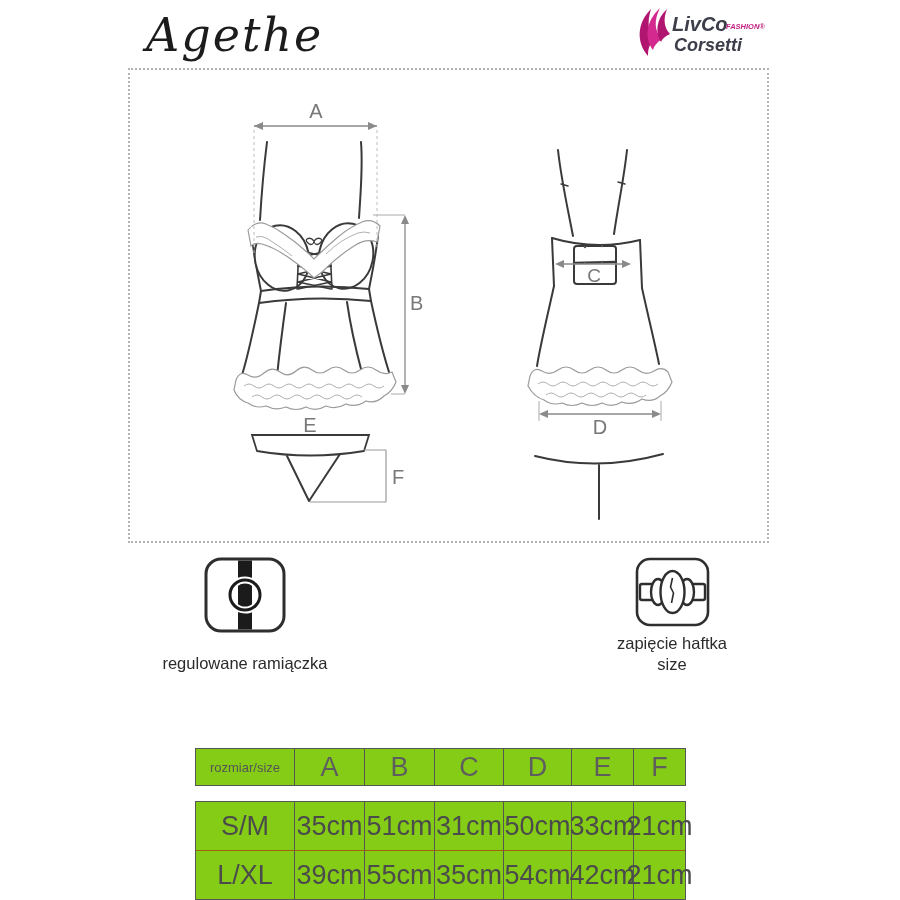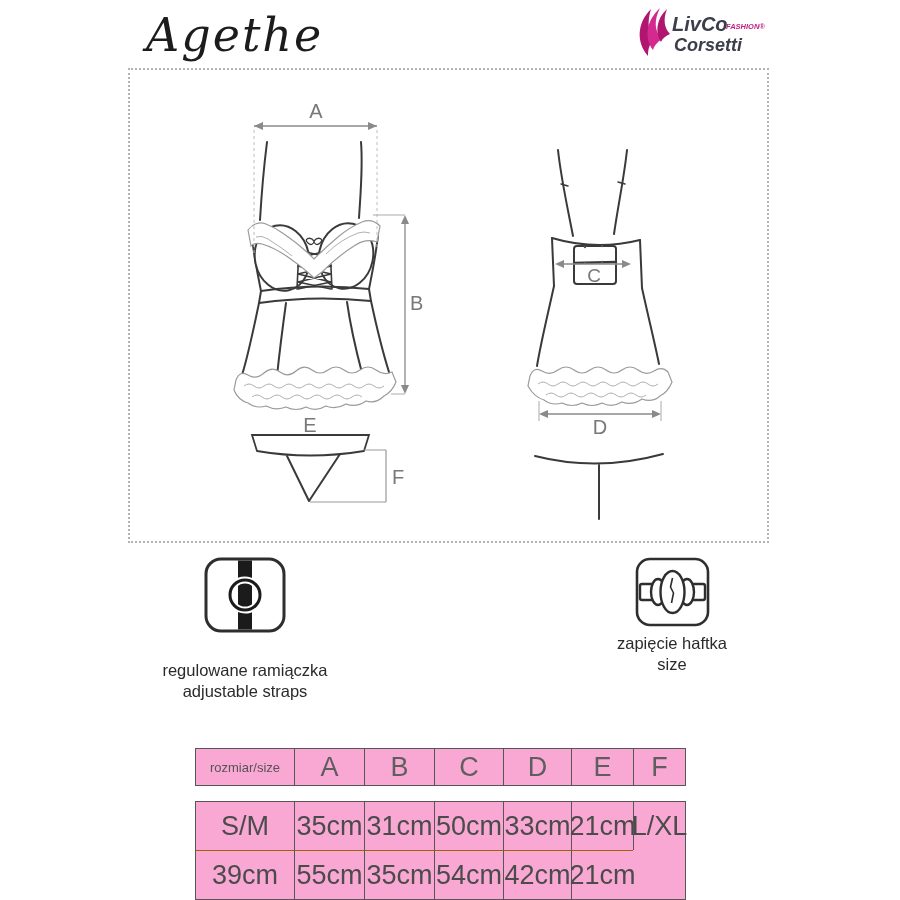--- a/index.html
+++ b/index.html
@@ -9,25 +9,25 @@
          font-style:italic;font-size:46px;color:#1c1c1c;letter-spacing:2px;}
   .logo-svg{position:absolute;left:636px;top:6px;}
   .diagram-box{position:absolute;left:128px;top:68px;width:641px;height:475px;
                border:2px dotted #b3b3b3;box-sizing:border-box;}
   .diagram-svg{position:absolute;left:0;top:0;}
   .feature{position:absolute;text-align:center;}
   .f1{left:130px;top:556px;width:230px;}
   .f2{left:358px;top:556px;width:210px;}
   .f3{left:577px;top:556px;width:190px;}
   .feature-icon{display:inline-block;}
-  .feature-caption{margin-top:22px;font-size:16.5px;line-height:1.28;color:#2b2b2b;}
+  .feature-caption{margin-top:15px;font-size:16.5px;line-height:1.28;color:#2b2b2b;}
   .f3 .feature-caption{margin-top:1px;}
   .tblh,.tblb{position:absolute;left:195px;display:grid;
               grid-template-columns:98px 70px 70px 69px 68px 62px 52px;
-              border:1px solid #565656;background:#f9a8d4;}
+              border:1px solid #565656;background:#84cc16;}
   .tblh{top:748px;}
   .tblb{top:801px;border-bottom-width:2px;}
   .tblh > div, .tblb > div{display:flex;align-items:center;justify-content:center;
               border-left:1px solid #565656;}
   .tblh > div:first-child, .tblb > div:nth-child(7n+1){border-left:1px solid #565656;}
   .tblh > div:nth-child(1), .tblb > div:nth-child(7n+1){border-left:none;}
   .tblh > div{height:36px;}
   .tblb > div{height:48px;}
   .tblb > div:nth-child(n+8){border-top:1px solid #a16207;}
   .hsize{font-size:13px;color:#555;}
@@ -189,21 +189,20 @@
 
   <div class="feature f1">
     <svg class="feature-icon" width="84" height="78" viewBox="0 0 84 78">
       <rect x="3" y="3" width="78" height="72" rx="15" fill="#fff" stroke="#2e2e2e" stroke-width="3"></rect>
       <rect x="35" y="4.5" width="14" height="69" fill="#1b1b1b"></rect>
       <circle cx="42" cy="39" r="15" fill="none" stroke="#ffffff" stroke-width="7"></circle>
       <circle cx="42" cy="39" r="15" fill="none" stroke="#1b1b1b" stroke-width="3"></circle>
     </svg>
     <div class="feature-caption">
       <div>regulowane ramiączka</div>
-      <div>adjustable straps</div>
     </div>
   </div>
 
 
   <div class="feature f3">
     <svg class="feature-icon" width="77" height="72" viewBox="0 0 77 72">
       <rect x="3" y="3" width="71" height="66" rx="13" fill="#fff" stroke="#2e2e2e" stroke-width="2.6"></rect>
       <g stroke="#2e2e2e" stroke-width="2.4" fill="#fff">
         <rect x="6" y="28" width="15" height="16" rx="2"></rect>
         <rect x="56" y="28" width="15" height="16" rx="2"></rect>
@@ -225,20 +224,21 @@
     <div class="hletter">B</div>
     <div class="hletter">C</div>
     <div class="hletter">D</div>
     <div class="hletter">E</div>
     <div class="hletter">F</div>
   </div>
 
   <div class="tblb">
     <div class="brow">S/M</div>
     <div class="bcell">35cm</div>
+    <div class="bcell">51cm</div>
     <div class="bcell">31cm</div>
     <div class="bcell">50cm</div>
     <div class="bcell">33cm</div>
     <div class="bcell">21cm</div>
     <div class="brow">L/XL</div>
     <div class="bcell">39cm</div>
     <div class="bcell">55cm</div>
     <div class="bcell">35cm</div>
     <div class="bcell">54cm</div>
     <div class="bcell">42cm</div>

